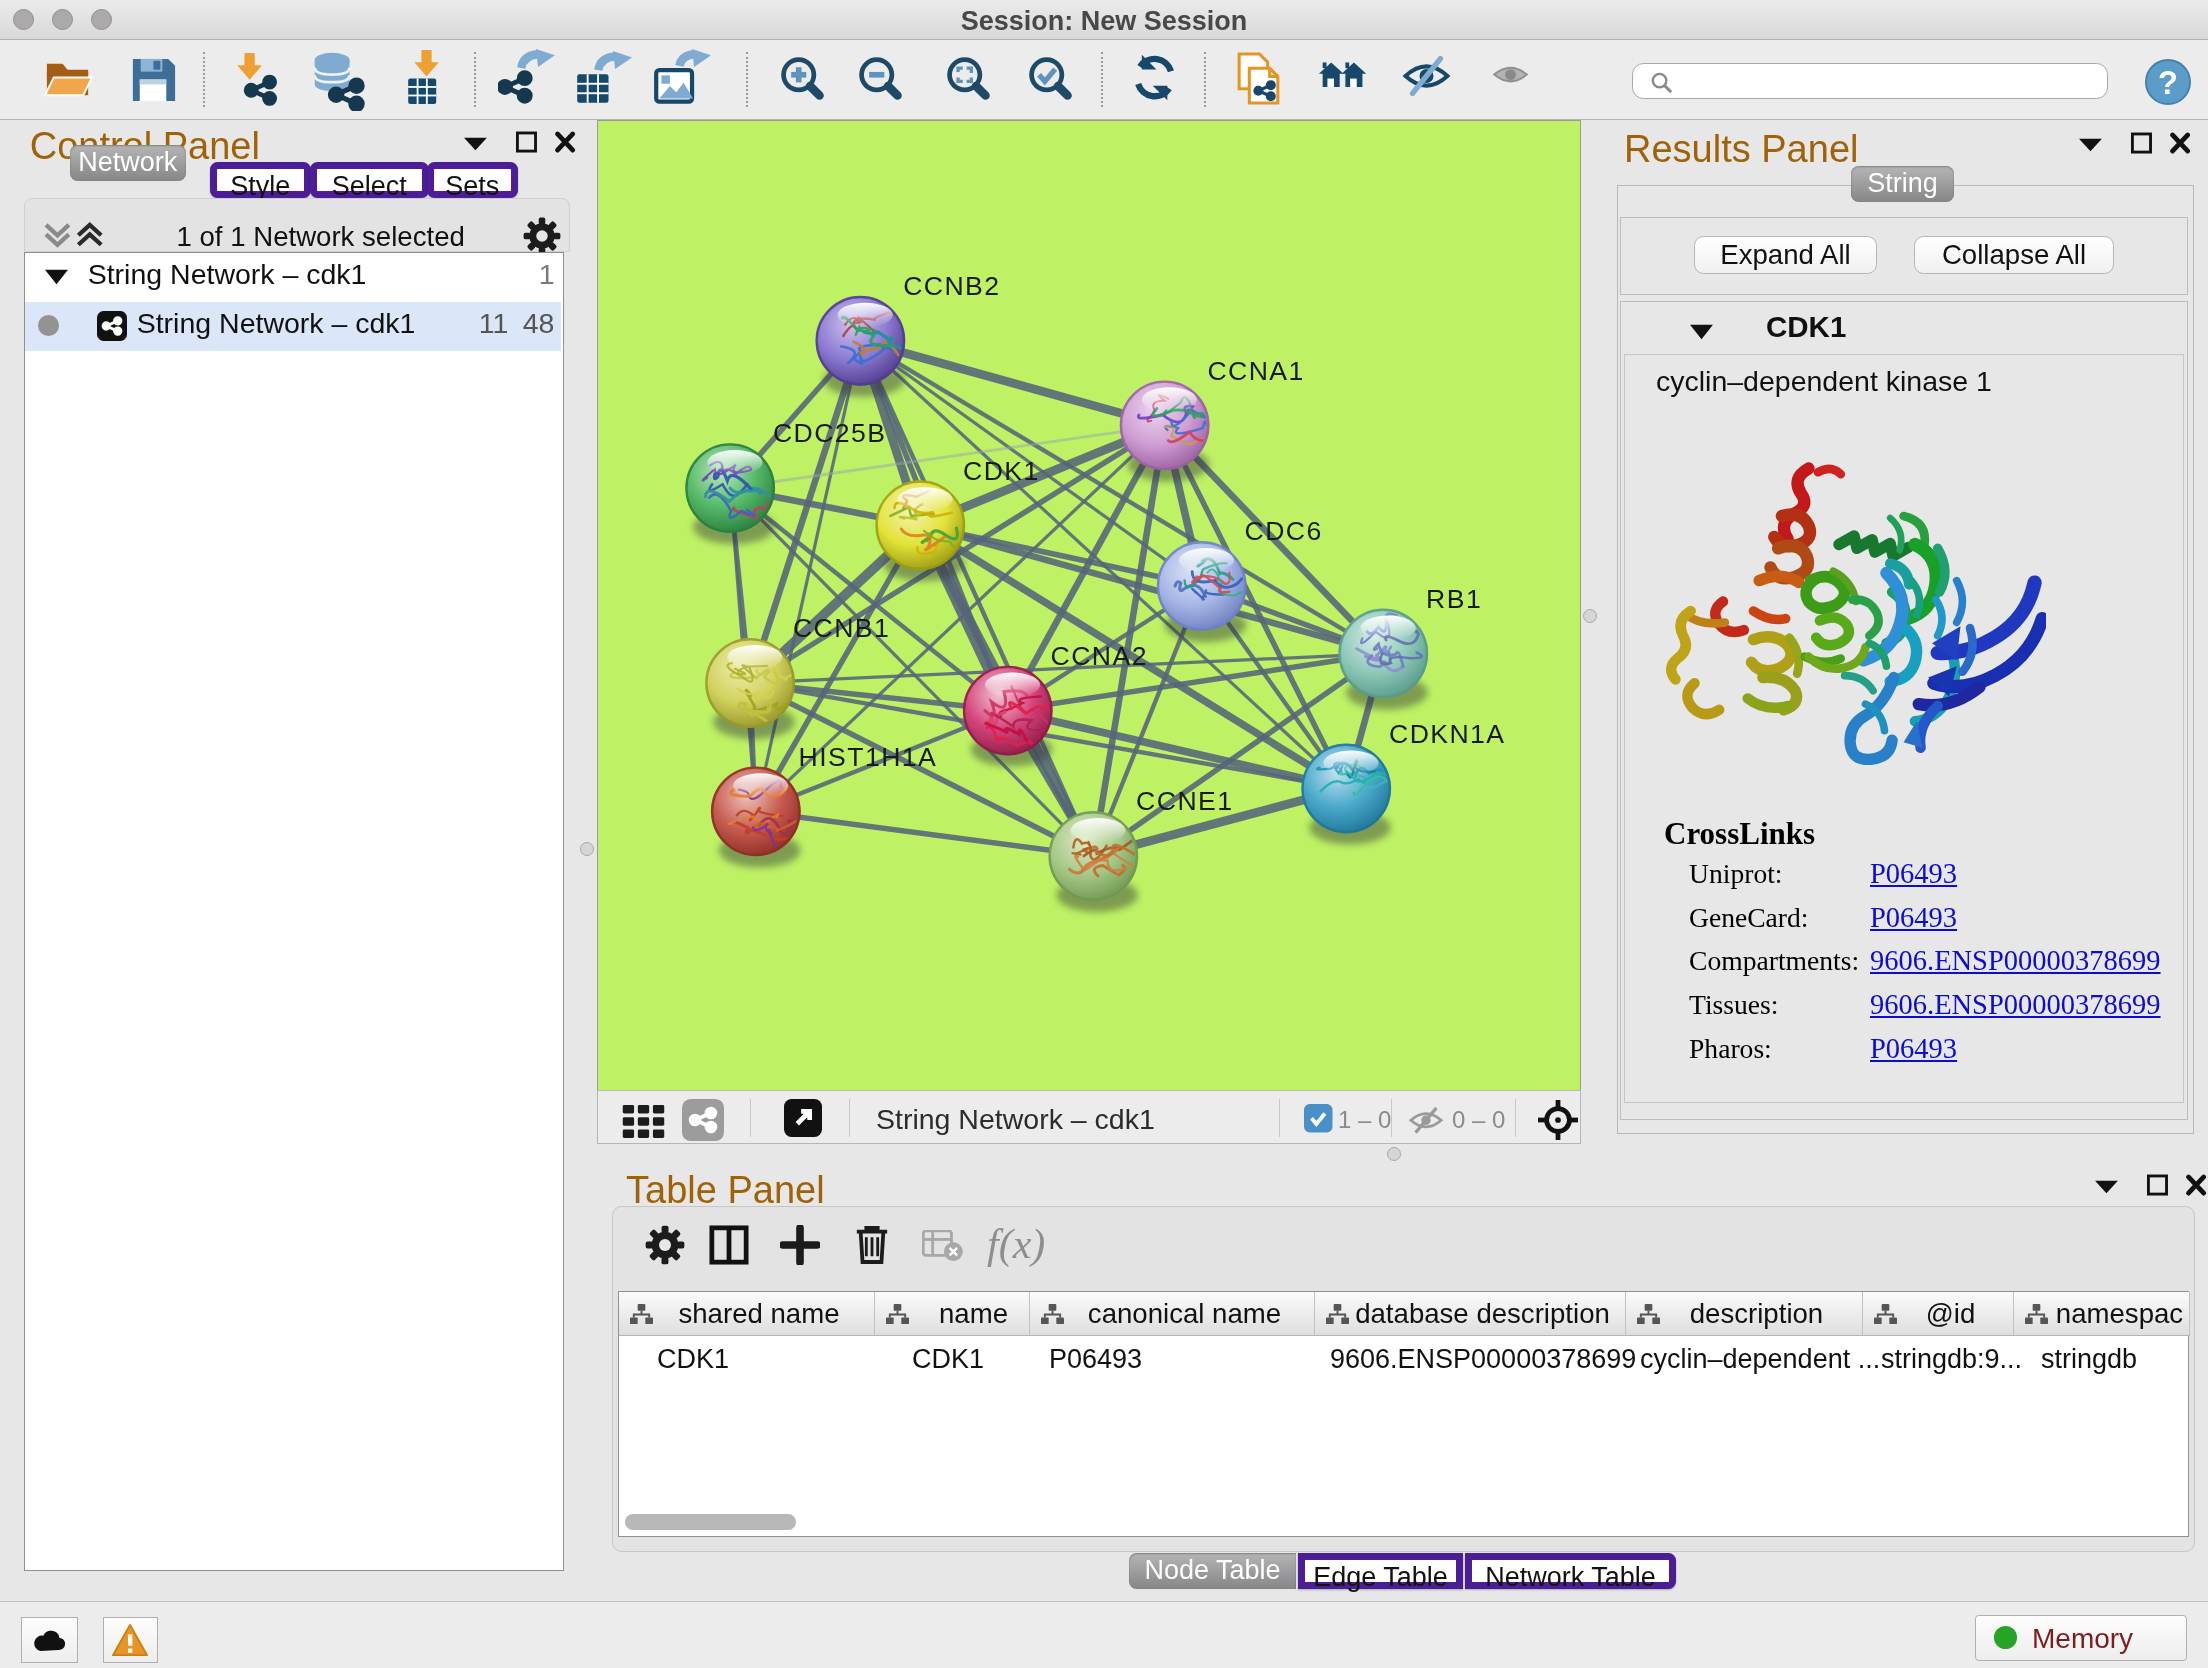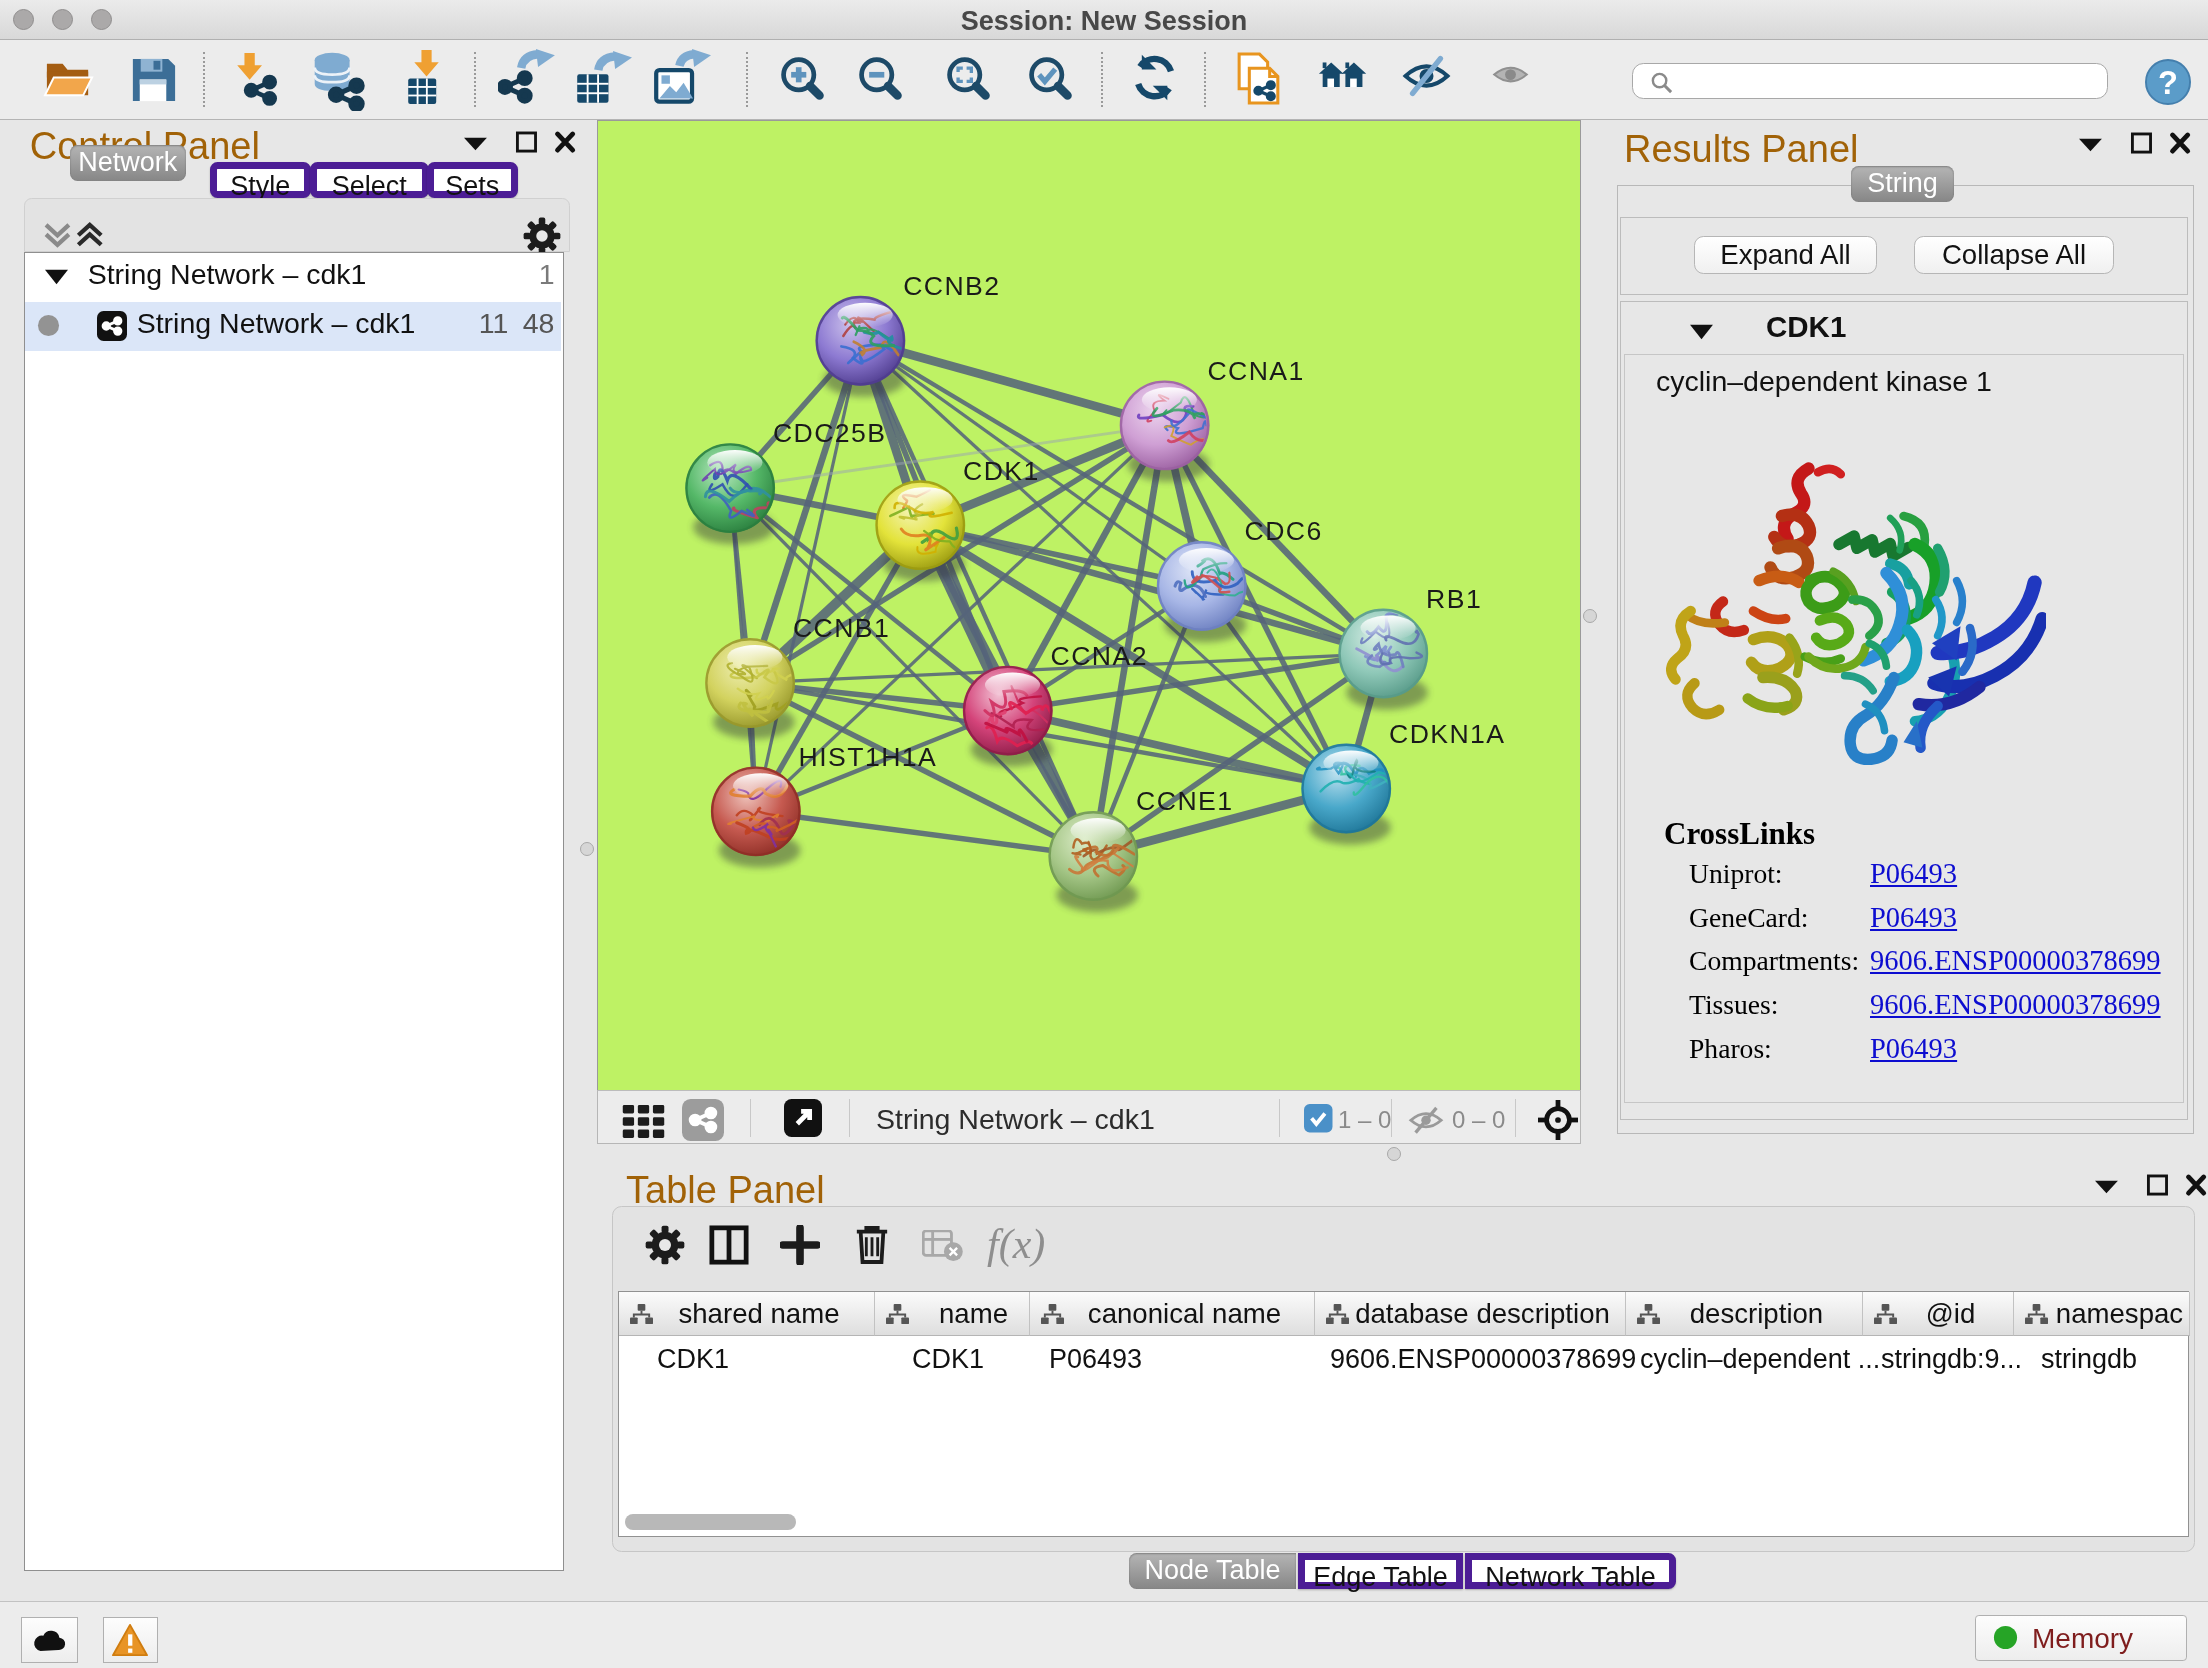--- a/index.html
+++ b/index.html
@@ -191,20 +191,21 @@
     </svg>
     <div class="tab on" style="left:64px;top:23px;width:116px">Network</div>
     <div class="tab off" style="left:204px;top:40px;width:101px">Style</div>
     <div class="tab off" style="left:304px;top:40px;width:119px">Select</div>
     <div class="tab off" style="left:421px;top:40px;width:91px">Sets</div>
     <div class="abs" style="left:18px;top:76px;width:546px;height:54px;background:#e3e3e3;border:1px solid #d0d0d0;border-radius:7.6px 7.6px 0 0"></div>
     <svg class="abs" style="left:36px;top:99px" width="67" height="28.5" viewBox="0 0 70 30">
       <path d="M4 4 l12 11 12-11 M4 14 l12 11 12-11" stroke="#8a8a8a" stroke-width="4.5" fill="none"></path>
       <path d="M38 15 l12 -11 12 11 M38 25 l12 -11 12 11" stroke="#2a2a2a" stroke-width="4.5" fill="none"></path>
     </svg>
+    <div class="abs" style="left:28.5px;top:99px;width:573px;text-align:center;font-size:27.6px;color:#111">1 of 1 Network selected</div>
     <svg class="abs" style="left:517px;top:95px" width="38" height="38" viewBox="-20.25 -20.25 40.5 40.5">
       <circle r="13.5" fill="#1c1c1c"></circle>
       <rect x="-3.5" y="-19.6" width="7.0" height="7.4" rx="2" transform="rotate(0)" fill="#1c1c1c"></rect>
       <rect x="-3.5" y="-19.6" width="7.0" height="7.4" rx="2" transform="rotate(45)" fill="#1c1c1c"></rect>
       <rect x="-3.5" y="-19.6" width="7.0" height="7.4" rx="2" transform="rotate(90)" fill="#1c1c1c"></rect>
       <rect x="-3.5" y="-19.6" width="7.0" height="7.4" rx="2" transform="rotate(135)" fill="#1c1c1c"></rect>
       <rect x="-3.5" y="-19.6" width="7.0" height="7.4" rx="2" transform="rotate(180)" fill="#1c1c1c"></rect>
       <rect x="-3.5" y="-19.6" width="7.0" height="7.4" rx="2" transform="rotate(225)" fill="#1c1c1c"></rect>
       <rect x="-3.5" y="-19.6" width="7.0" height="7.4" rx="2" transform="rotate(270)" fill="#1c1c1c"></rect>
       <rect x="-3.5" y="-19.6" width="7.0" height="7.4" rx="2" transform="rotate(315)" fill="#1c1c1c"></rect>

